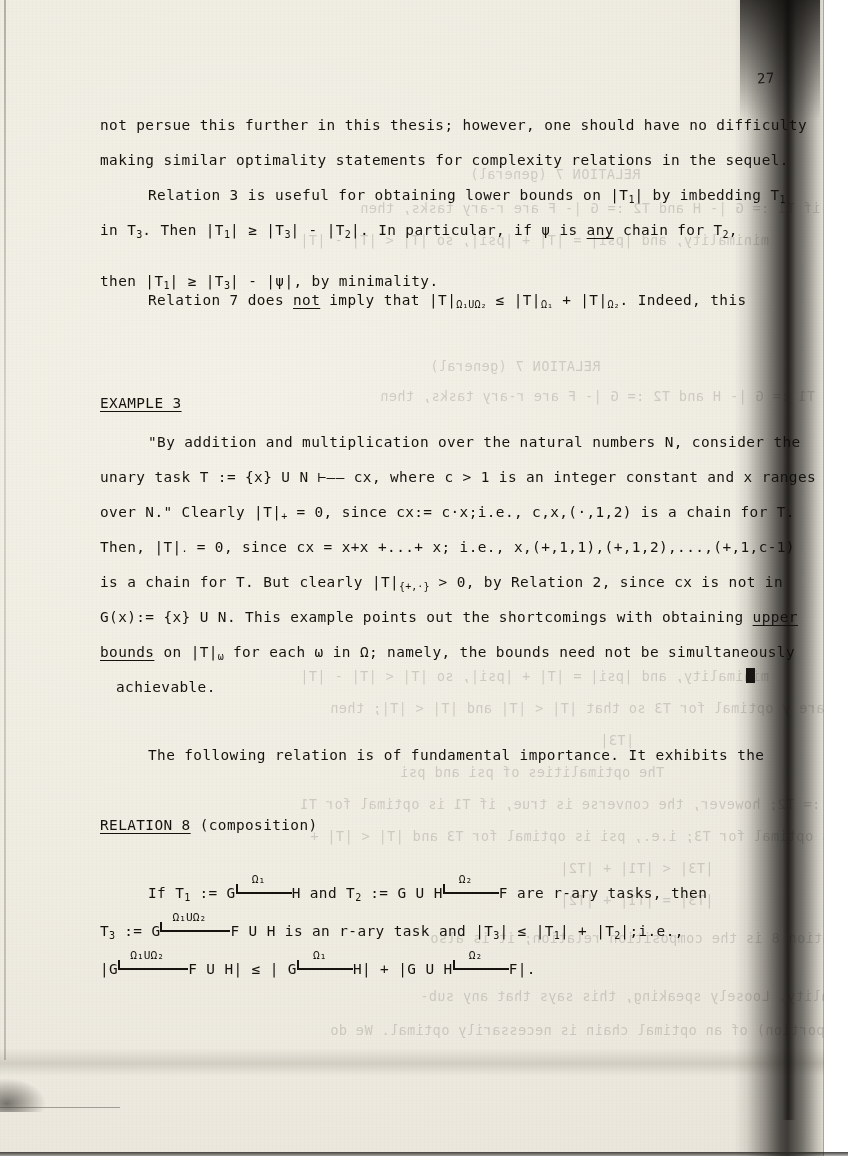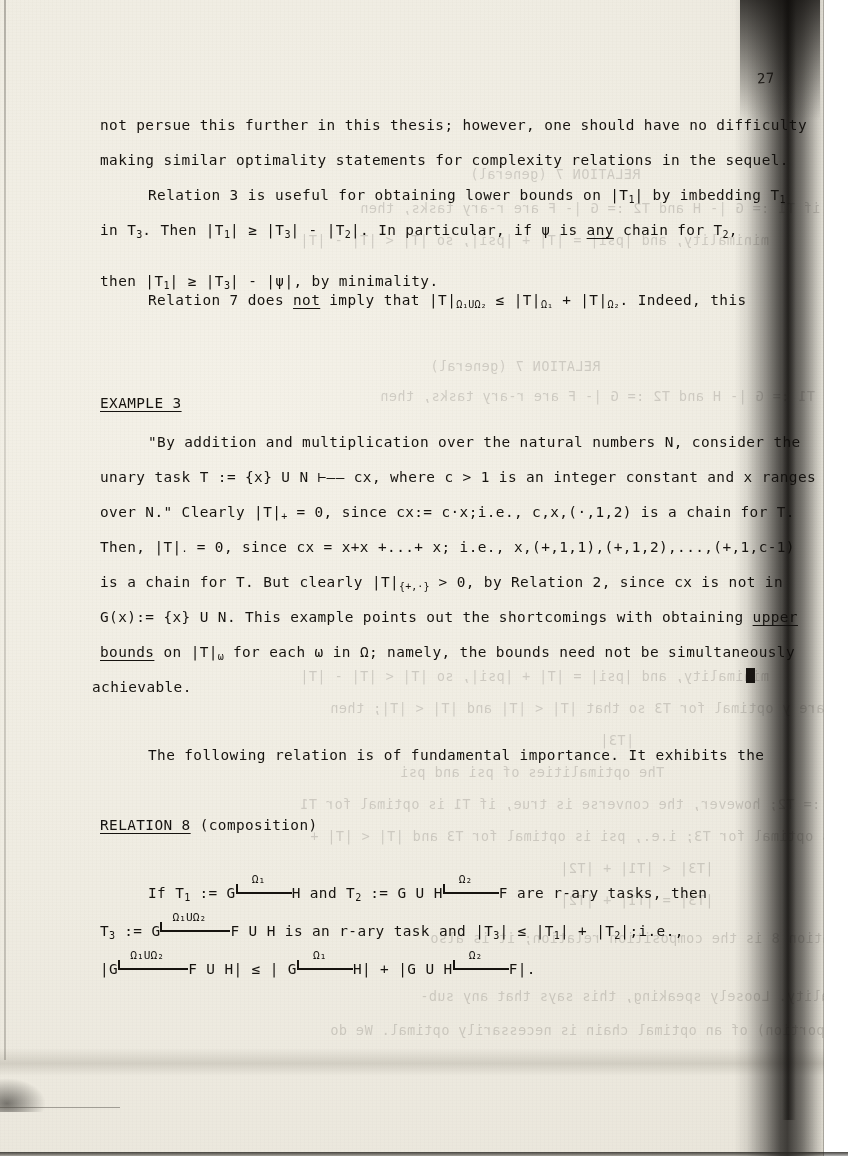--- a/index.html
+++ b/index.html
@@ -260,21 +260,21 @@
     <div class="ln" style="left:100px; top:505px;"><span>over N."  Clearly |T|</span><sub>+</sub><span> = 0, since cx:= c·x;i.e., c,x,(·,1,2) is a chain for T.</span></div>
 
     <div class="ln" style="left:100px; top:540px;"><span>Then, |T|</span><sub>·</sub><span> = 0, since cx = x+x +...+ x; i.e., x,(+,1,1),(+,1,2),...,(+,1,c-1)</span></div>
 
     <div class="ln" style="left:100px; top:575px;"><span>is a chain for T.  But clearly |T|</span><sub>{+,·}</sub><span> &gt; 0, by Relation 2, since cx is not in</span></div>
 
     <div class="ln" style="left:100px; top:610px;"><span>G(x):= {x} U N.  This example points out the shortcomings with obtaining </span><span class="u">upper</span></div>
 
     <div class="ln" style="left:100px; top:645px;"><span class="u">bounds</span><span> on |T|</span><sub>ω</sub><span> for each ω in Ω; namely, the bounds need not be simultaneously</span></div>
 
-    <div class="ln" style="left:92px; top:680px;">achievable.</div>
+    <div class="ln" style="left:116px; top:680px;">achievable.</div>
 
     <div class="tombstone"></div>
 
     <div class="ln" style="left:148px; top:748px;">The following relation is of fundamental importance.  It exhibits the</div>
 
     <div class="ln" style="left:100px; top:818px;"><span class="u">RELATION 8</span><span> (composition)</span></div>
 
     <div class="ln" style="left:148px; top:884px;"><span>If T</span><sub>1</sub><span> := G</span><span class="ts"><span class="bar"></span><span class="shaft"></span><span class="lab">Ω₁</span></span><span>H and T</span><sub>2</sub><span> := G U H</span><span class="ts"><span class="bar"></span><span class="shaft"></span><span class="lab">Ω₂</span></span><span>F are r-ary tasks, then</span></div>
 
     <div class="ln" style="left:100px; top:922px;"><span>T</span><sub>3</sub><span> := G</span><span class="ts wide"><span class="bar"></span><span class="shaft"></span><span class="lab">Ω₁UΩ₂</span></span><span>F U H is an r-ary task and |T</span><sub>3</sub><span>| ≤ |T</span><sub>1</sub><span>| + |T</span><sub>2</sub><span>|;i.e.,</span></div>

